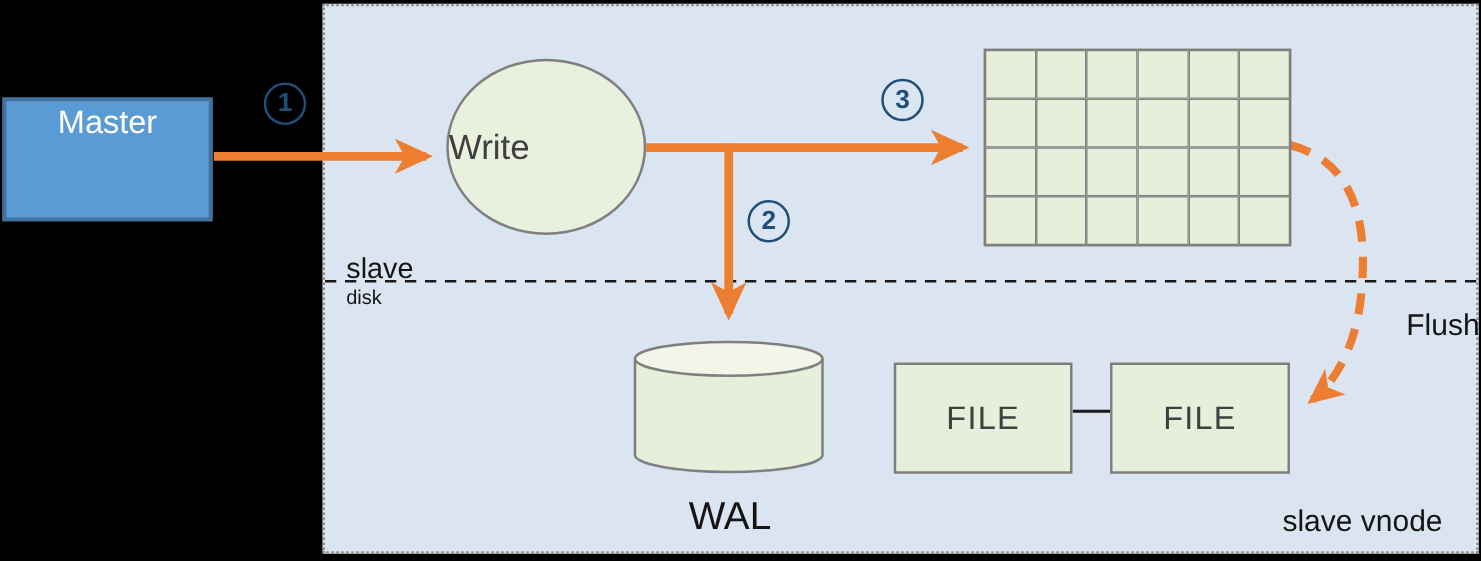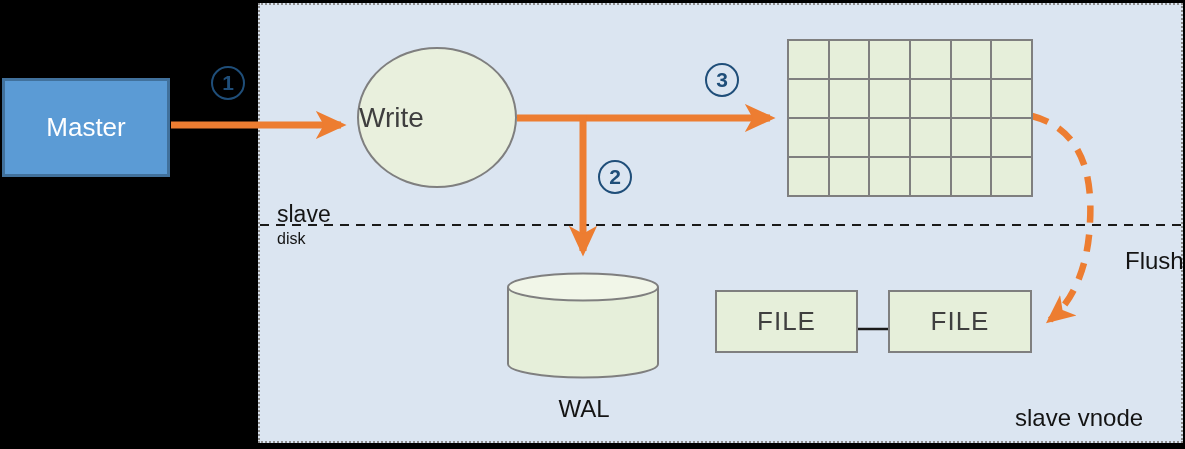--- a/index.html
+++ b/index.html
@@ -19,56 +19,56 @@
   .orange-dash{stroke:var(--orange,#ed7d31);stroke-width:6.5;fill:none;stroke-dasharray:17 12;}
   .arrow-head{fill:var(--orange,#ed7d31);}
   .cyl-body{fill:var(--green,#e6efda);stroke:var(--gray,#7f7f7f);stroke-width:2;}
   .cyl-top{fill:#f1f6e8;stroke:var(--gray,#7f7f7f);stroke-width:2;}
   .file-link{stroke:#1a1a1a;stroke-width:2.5;}
 
   .master-box{
     position:absolute;left:2px;top:78px;width:168px;height:99px;box-sizing:border-box;
     background:var(--blue,#5b9bd5);border:3px solid var(--blue-border,#41719c);
     color:#fff;font-size:26px;line-height:1.28;text-align:center;
-    display:flex;flex-direction:column;justify-content:center;
+    display:flex;flex-direction:row;justify-content:center;
   }
   .write-ellipse{
     position:absolute;left:357px;top:47px;width:160px;height:141px;box-sizing:border-box;
     background:#e9f0dd;border:2px solid var(--gray,#7f7f7f);border-radius:50%;
     display:flex;align-items:center;justify-content:flex-start;
     font-size:28px;color:#3f3f3f;
   }
   .memtable{
     position:absolute;left:787px;top:39px;width:246px;height:158px;box-sizing:border-box;
     display:grid;border:1.5px solid var(--gray,#7f7f7f);background:var(--gray,#7f7f7f);
   }
   .memtable .cell{background:var(--green,#e6efda);border:1px solid var(--gray,#7f7f7f);}
   .file-box{
-    position:absolute;top:290px;height:63px;box-sizing:border-box;
+    position:absolute;top:290px;height:89px;box-sizing:border-box;
     background:var(--green,#e6efda);border:2px solid var(--gray,#7f7f7f);
     display:flex;align-items:center;justify-content:center;
     font-size:26px;color:#3f3f3f;letter-spacing:1px;
   }
   .file-1{left:715px;width:143px;}
   .file-2{left:888px;width:144px;}
   .step-circle{
     position:absolute;width:34px;height:34px;box-sizing:border-box;border-radius:50%;
     border:2.5px solid var(--navy,#1f4e79);color:var(--navy,#1f4e79);
     display:flex;align-items:center;justify-content:center;
     font-size:21px;font-weight:600;
   }
   .step-1{left:211px;top:66px;}
   .step-2{left:598px;top:160px;}
   .step-3{left:705px;top:63px;}
   .lbl{position:absolute;color:#141414;}
   .lbl-memory{left:277px;top:201px;font-size:23px;}
   .lbl-disk{left:277px;top:230px;font-size:16px;}
-  .lbl-wal{left:538px;top:395px;width:92px;text-align:center;font-size:24px;}
+  .lbl-wal{left:538px;top:395px;width:92px;text-align:center;font-size:31px;}
   .lbl-flush{left:1125px;top:247px;font-size:24px;}
-  .lbl-slave{left:1015px;top:404px;width:150px;text-align:left;font-size:24px;}
+  .lbl-slave{left:1015px;top:404px;width:150px;text-align:center;font-size:24px;}
 </style>
 </head>
 <body>
 
 <div class="stage" style="--bg: #000000; --panel-bg: #dbe5f1; --orange: #ed7d31; --blue: #5b9bd5; --blue-border: #41719c; --green: #e6efda; --gray: #7f7f7f; --navy: #1f4e79;">
 
   <div class="panel"></div>
 
   <svg class="overlay" width="1185" height="449" viewBox="0 0 1185 449">
     <defs>

